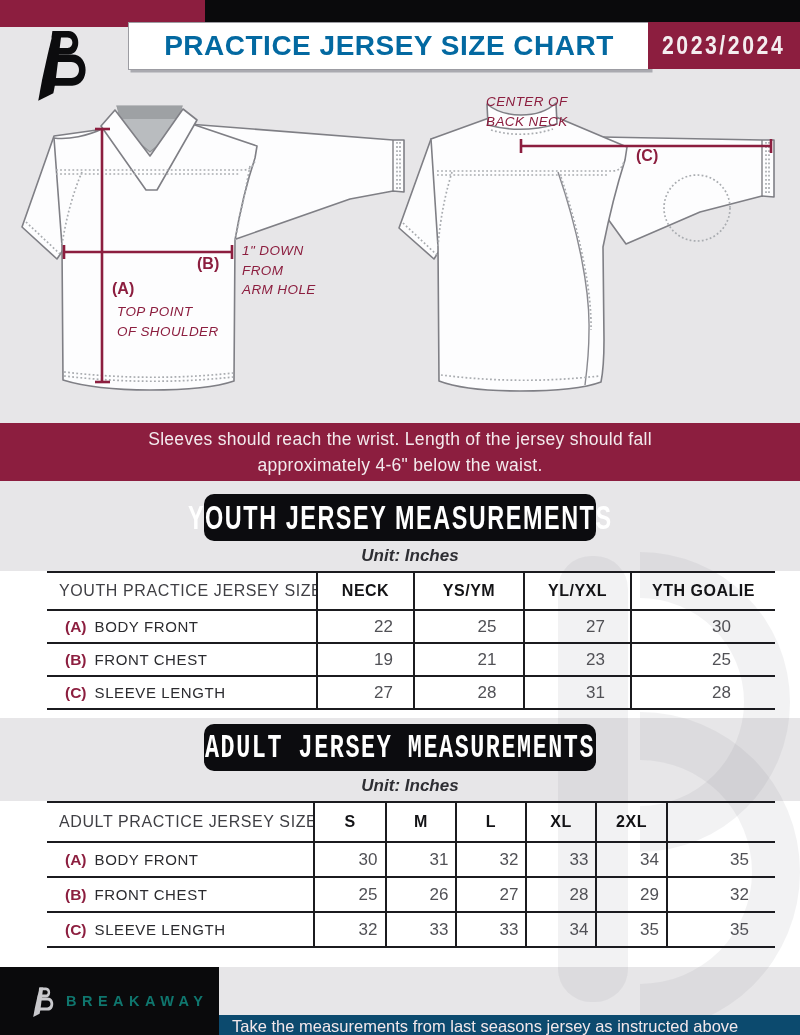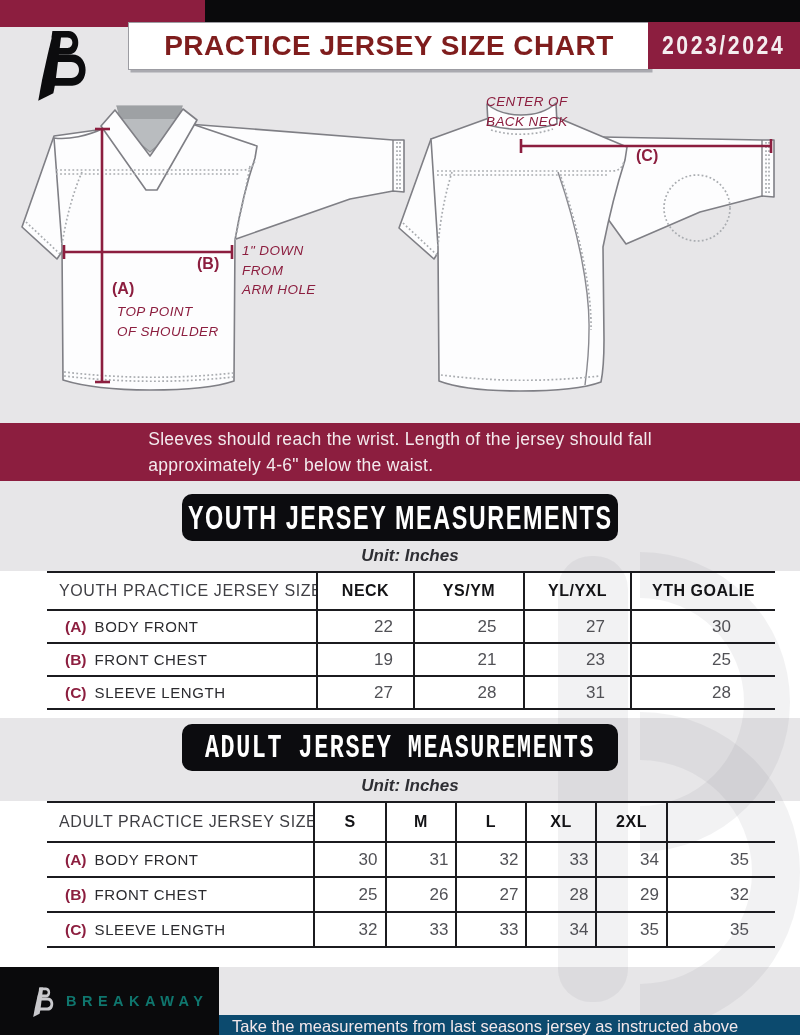--- a/index.html
+++ b/index.html
@@ -9,43 +9,43 @@
 
   
   .bg-white{position:absolute;left:0;width:800px;background:#FFFFFF;z-index:1;}
   #wm{position:absolute;left:0;top:0;z-index:2;pointer-events:none;}
 
   
   .topbar-maroon{left:0;top:0;width:205px;height:27px;background:#8C1E3F;z-index:3;}
   .topbar-black{left:205px;top:0;width:595px;height:27px;background:#0A0A0C;z-index:3;}
   .title-box{left:128px;top:22px;width:520px;height:46px;background:#FFFFFF;border:1px solid #9c9ca2;
              box-shadow:2.5px 2.5px 0 #aaaab0;z-index:4;display:flex;align-items:center;justify-content:center;}
-  .title-box span{font-size:28px;font-weight:bold;color:#7f1d1d;letter-spacing:.5px;white-space:nowrap;}
+  .title-box span{font-size:28px;font-weight:bold;color:#0369a1;letter-spacing:.5px;white-space:nowrap;}
   .season-box{left:648px;top:22px;width:152px;height:47px;background:#8C1E3F;z-index:4;
               display:flex;align-items:center;justify-content:center;}
   .season-box span{display:inline-block;transform:scaleX(.85);font-size:25px;font-weight:bold;color:#F4EDEF;letter-spacing:3px;white-space:nowrap;}
   #logo{left:26px;top:25px;z-index:4;}
 
   
   #diagram{left:0;top:0;z-index:5;pointer-events:none;}
   .part{fill:#FDFDFE;stroke:#7F7F85;stroke-width:1.6;stroke-linejoin:round;}
   .sol{stroke:#7F7F85;stroke-width:1.4;fill:none;}
   .sol2{stroke:#8a8a90;stroke-width:1.4;fill:none;}
   .dot{stroke:#A9ACB0;stroke-width:1.7;fill:none;stroke-dasharray:1.8,2.3;}
   .mkey{position:absolute;z-index:6;color:#8C1E3F;font-weight:bold;font-size:16px;}
   .mnote{position:absolute;z-index:6;color:#8C1E3F;font-style:italic;font-size:13.5px;line-height:1.45;
          letter-spacing:.4px;white-space:pre-line;}
 
   
   .notice{left:0;top:423px;width:800px;height:58px;background:#8C1E3F;z-index:5;
-          display:flex;align-items:center;justify-content:center;text-align:left;}
+          display:flex;align-items:center;justify-content:center;text-align:center;}
   .notice div{color:#F3EAED;font-size:17.5px;line-height:1.5;letter-spacing:.3px;white-space:pre-line;}
 
   
-  .sec-banner{left:50%;transform:translateX(-50%);width:436px;height:47px;background:#0C0C0F;border-radius:10px;
+  .sec-banner{left:50%;transform:translateX(-50%);width:392px;height:47px;background:#0C0C0F;border-radius:10px;
               z-index:5;display:flex;align-items:center;justify-content:center;}
   .sec-banner span{display:inline-block;transform:scaleX(.78) scaleY(1.08);font-size:30px;font-weight:bold;
                    color:#FFFFFF;letter-spacing:2px;white-space:nowrap;}
   .unit{left:0;width:800px;text-align:center;z-index:5;font-style:italic;font-weight:bold;font-size:17px;color:#2E2E33;margin-left:10px;}
 
   
   .tbl{position:absolute;left:47px;width:728px;z-index:5;border-top:2.5px solid #1B1B1F;}
   .trow{display:grid;border-bottom:2px solid #1B1B1F;}
   .yt .trow{grid-template-columns:271px 97px 110px 107px 1fr;}
   .at .trow{grid-template-columns:268px 72px 70px 70px 70px 71px 1fr;}

